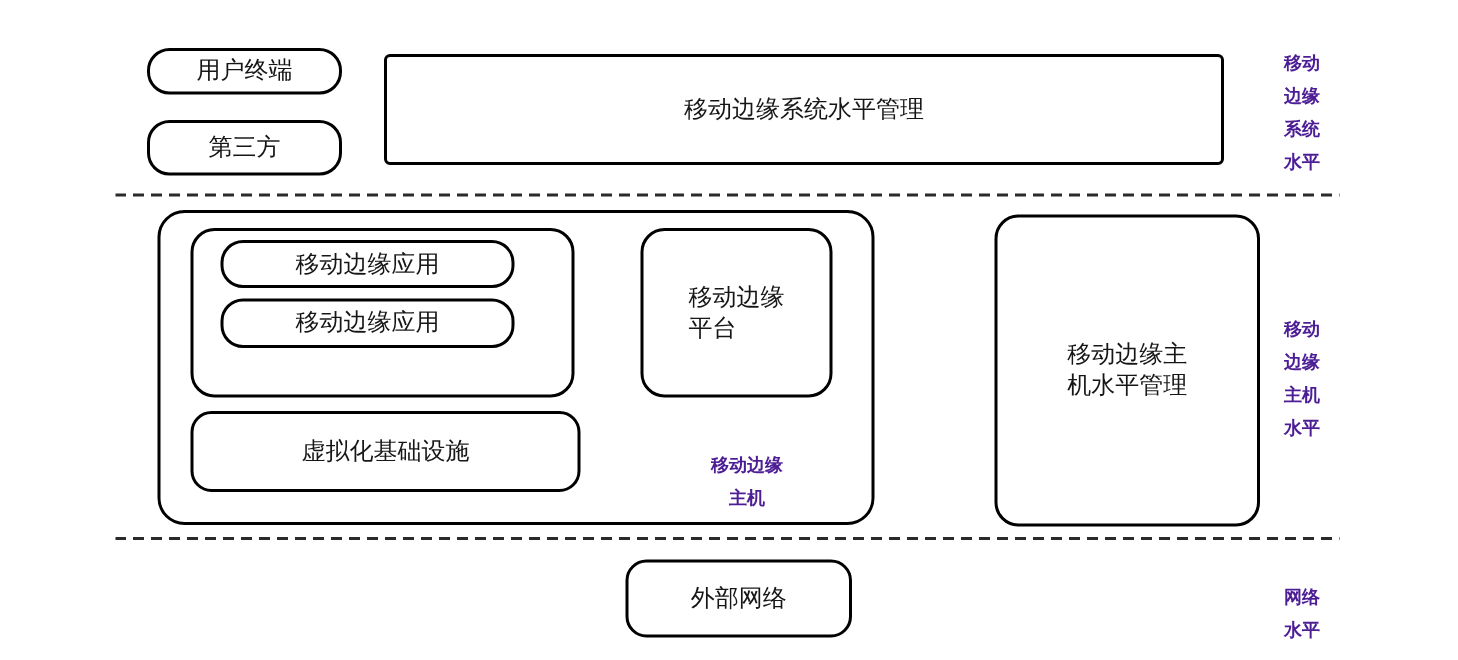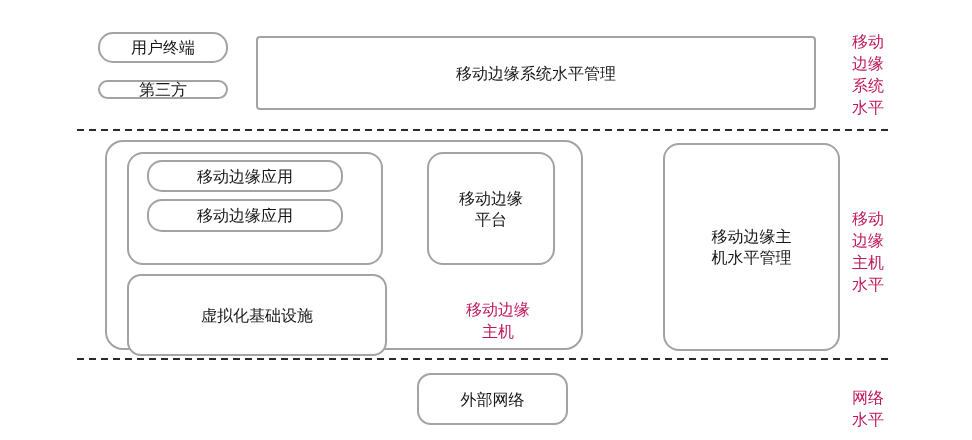--- a/index.html
+++ b/index.html
@@ -6,61 +6,61 @@
   .canvas{
     position:relative;
     width:972px;height:440px;
     background:#fff;
     font-family:"Liberation Serif","DejaVu Serif",serif;
     color:#161616;
     overflow:hidden;
   }
   .box{
     position:absolute;
-    border:2px solid #a3a3a3;
+    border:2px solid #000000;
     border-radius:10px;
     background:#fff;
     display:flex;
     align-items:center;
     justify-content:center;
-    text-align:center;
     font-size:16px;
     line-height:21px;
     white-space:pre-line;
     box-sizing:border-box;
   }
   .label{
     position:absolute;
     display:flex;
     align-items:center;
     justify-content:center;
     text-align:center;
-    font-size:16px;
+    font-size:12px;
     line-height:22px;
     white-space:pre-line;
-    color:#be185d;
+    color:#4c1d95;
+    font-weight:bold;
   }
   .dashed{
     position:absolute;
     height:2px;
     background:repeating-linear-gradient(to right,#2a2a2a 0 7px,transparent 7px 12px);
   }
   
   .user-terminal{left:98px;top:32px;width:130px;height:31px;border-radius:15px;}
-  .third-party{left:98px;top:80px;width:130px;height:19px;border-radius:15px;}
+  .third-party{left:98px;top:80px;width:130px;height:37px;border-radius:15px;}
   .system-mgmt{left:256px;top:36px;width:560px;height:74px;border-radius:4px;}
   .label-system{left:844px;top:31px;width:48px;height:88px;}
   .dash1{left:77px;top:129px;width:816px;}
   
   .host-container{left:105px;top:140px;width:478px;height:210px;border-radius:18px;align-items:flex-end;justify-content:flex-end;}
   .apps-container{left:127px;top:152px;width:256px;height:113px;border-radius:16px;align-items:flex-start;}
   .app-box1{left:147px;top:160px;width:196px;height:32px;border-radius:15px;}
   .app-box2{left:147px;top:199px;width:196px;height:33px;border-radius:15px;}
   .platform-box{left:427px;top:152px;width:128px;height:113px;border-radius:16px;}
-  .virt-box{left:127px;top:274px;width:260px;height:82px;border-radius:14px;}
+  .virt-box{left:127px;top:274px;width:260px;height:54px;border-radius:14px;}
   .host-label{left:445px;top:299px;width:106px;height:44px;}
   .host-mgmt{left:640px;top:143px;width:177px;height:208px;border-radius:16px;margin-left:23px;}
   .label-host{left:844px;top:208px;width:48px;height:88px;}
   .dash2{left:77px;top:358px;width:816px;}
   
   .net-3gpp{left:98px;top:373px;width:152px;height:52px;border-radius:14px;}
   .net-local{left:262px;top:373px;width:146px;height:52px;border-radius:14px;}
   .net-external{left:417px;top:373px;width:151px;height:52px;border-radius:14px;}
   .label-network{left:844px;top:387px;width:48px;height:44px;}
 </style>

